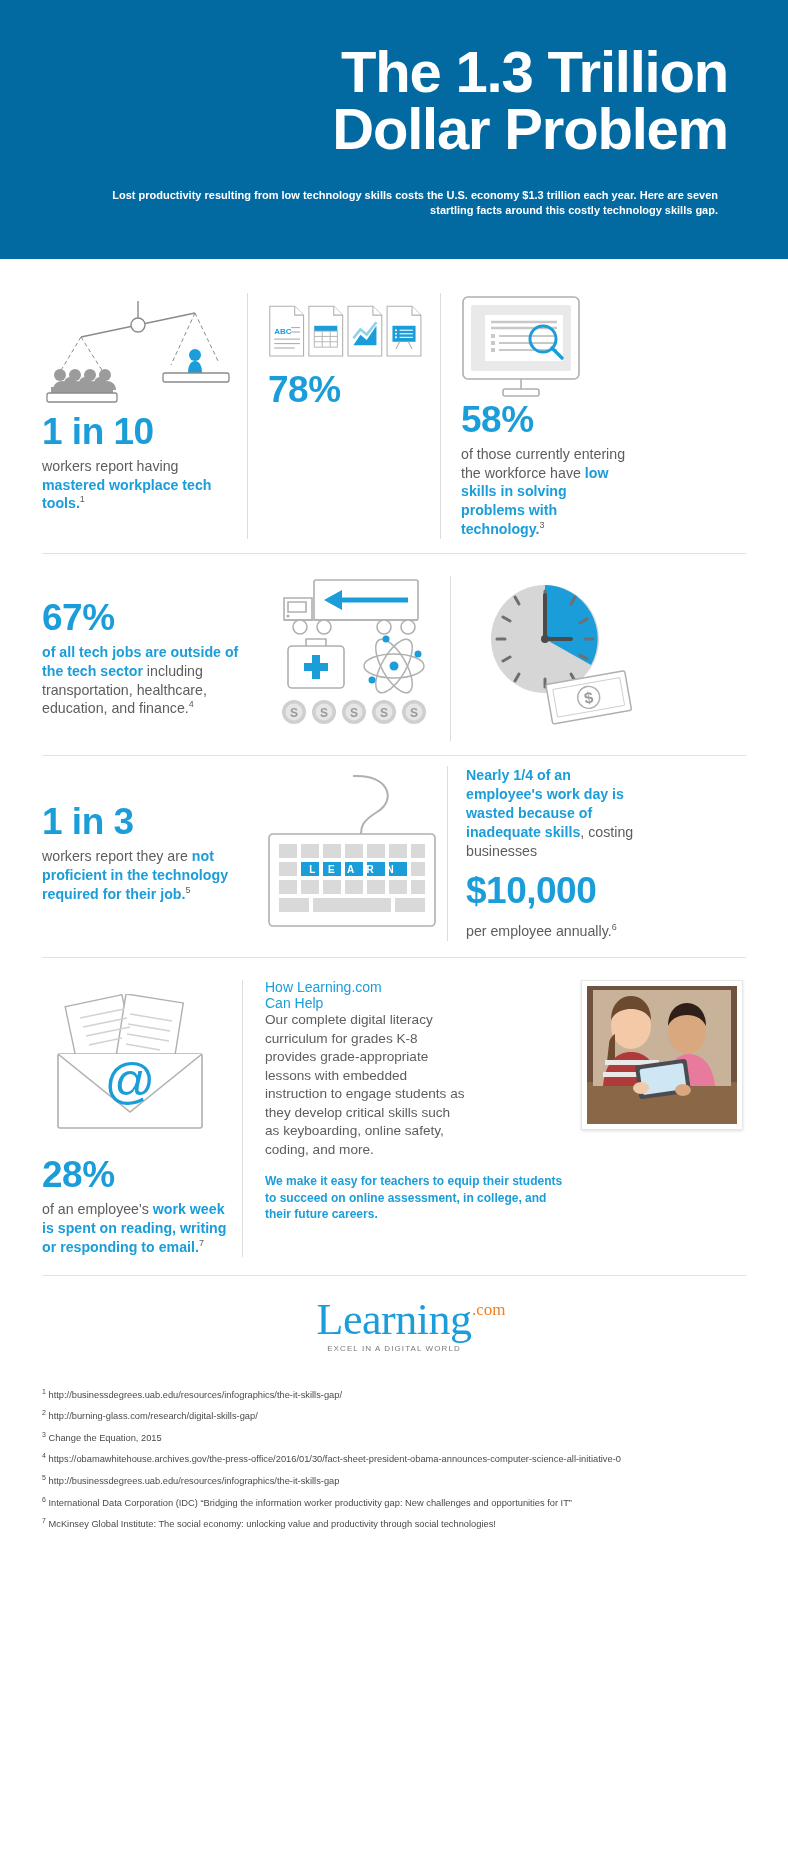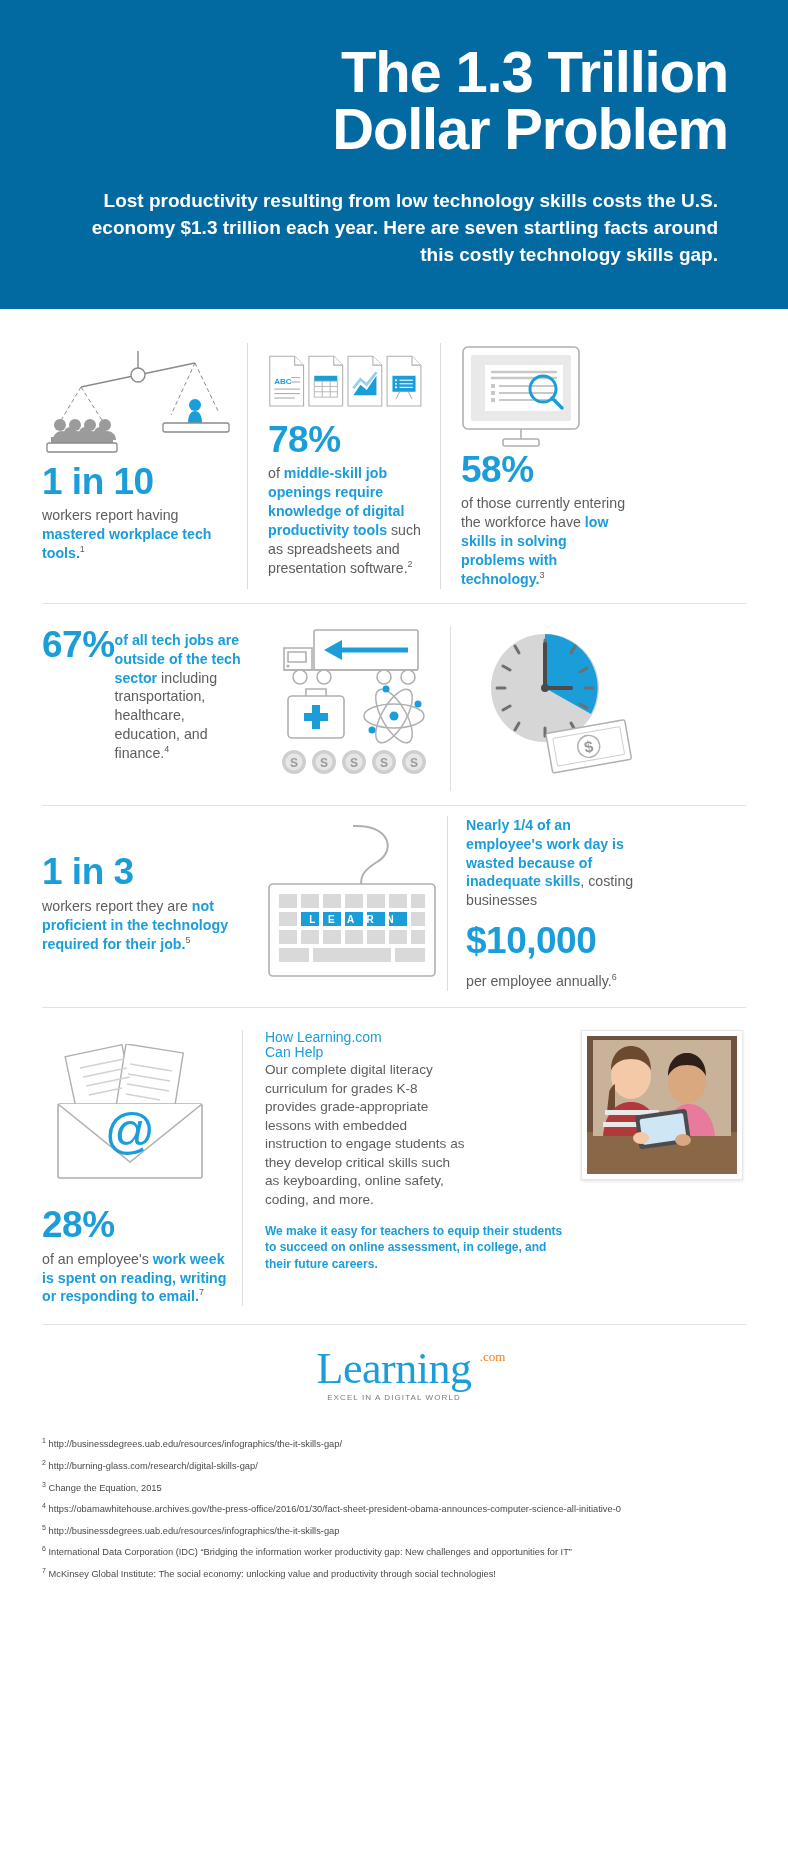--- a/index.html
+++ b/index.html
@@ -18,21 +18,21 @@
   }
   .hero-title {
     color: #ffffff;
     font-size: 58px;
     line-height: 0.98;
     font-weight: bold;
     letter-spacing: -1.2px;
   }
   .hero-sub {
     color: #ffffff;
-    font-size: 19px;
+    font-size: 11px;
     line-height: 1.42;
     font-weight: bold;
     margin-top: 30px;
     padding: 0 10px;
   }
 
   
   .content { padding: 0 42px; }
   .row { display: flex; position: relative; }
   .hr { height: 1px; background: #e2e2e2; margin: 0 0 0 0; }
@@ -58,21 +58,21 @@
   #row1 { padding-top: 34px; padding-bottom: 14px; }
   .c1 { width: 205px; padding-right: 14px; }
   .c2 { width: 192px; padding-left: 20px; padding-right: 12px; }
   .c3 { width: 192px; padding-left: 20px; }
   .c1-art { height: 120px; display:flex; align-items:flex-end; justify-content:center; }
   .c2-art { height: 78px; display:flex; align-items:center; justify-content:flex-start; }
   .c3-art { height: 108px; display:flex; align-items:center; justify-content:flex-start; }
 
   
   #row2 { padding-top: 22px; padding-bottom: 14px; }
-  .r2-left { width: 218px; padding-right: 10px; display:flex; flex-direction:row; justify-content:center; }
+  .r2-left { width: 218px; padding-right: 10px; display:flex; flex-direction:column; justify-content:center; }
   .r2-mid  { width: 190px; display:flex; align-items:center; justify-content:center; }
   .r2-right{ width: 200px; padding-left: 22px; display:flex; align-items:center; }
 
   
   #row3 { padding-top: 10px; padding-bottom: 16px; }
   .r3-left { width: 215px; padding-right: 10px; display:flex; flex-direction:column; justify-content:center;}
   .r3-mid  { width: 190px; display:flex; align-items:center; justify-content:center; }
   .r3-right{ width: 196px; padding-left: 18px; display:flex; flex-direction:column; justify-content:space-between;}
 
   
@@ -101,21 +101,21 @@
   
   .brandwrap { text-align:center; padding: 22px 0 10px; }
   .brand { display:inline-block; position: relative; }
   .brand-word {
     font-family: "Liberation Serif", serif;
     font-size: 44px; color: #1b9dd9; line-height: 1;
     letter-spacing: -0.5px;
   }
   .brand-com {
     font-family: "Liberation Serif", serif;
-    font-size: 13px; color: #ef8022;
+    font-size: 17px; color: #ef8022;
     position: absolute; right: -34px; top: 2px;
   }
   .brand-tag {
     font-size: 8px; letter-spacing: 1.1px; color: #7a7a7a;
     margin-top: 2px; text-align: center;
   }
   .footnotes { padding: 22px 42px 0; }
   .fn {
     font-size: 9.3px; color: #4a4a4a; line-height: 1.35;
     margin-bottom: 7px;
@@ -214,21 +214,20 @@
                 <line x1="148" y1="37" x2="163" y2="37"></line>
             </g>
             <circle cx="144" cy="29" r="1.2" fill="#fff"></circle>
               <circle cx="144" cy="33" r="1.2" fill="#fff"></circle>
               <circle cx="144" cy="37" r="1.2" fill="#fff"></circle>
             <path d="M148 42 L144 50 M158 42 L162 50" stroke="#b0b0b0" stroke-width="1.2"></path>
           </g>
         </svg>
       </div>
       <div class="stat">78%</div>
-      <div class="body-txt"><span>of </span><b>middle-skill job openings require knowledge of digital productivity tools</b><span> such as spreadsheets and presentation software.</span><sup>2</sup></div>
     </div>
 
     <div class="vr"></div>
 
     <div class="c3">
       <div class="c3-art">
         <svg width="128" height="104" viewBox="0 0 128 104">
           <rect x="2" y="2" width="116" height="82" rx="5" fill="#fff" stroke="#b0b0b0" stroke-width="1.6"></rect>
           <rect x="10" y="10" width="100" height="66" rx="2" fill="#e9e9e9"></rect>
           <rect x="24" y="20" width="78" height="46" fill="#fff"></rect>

